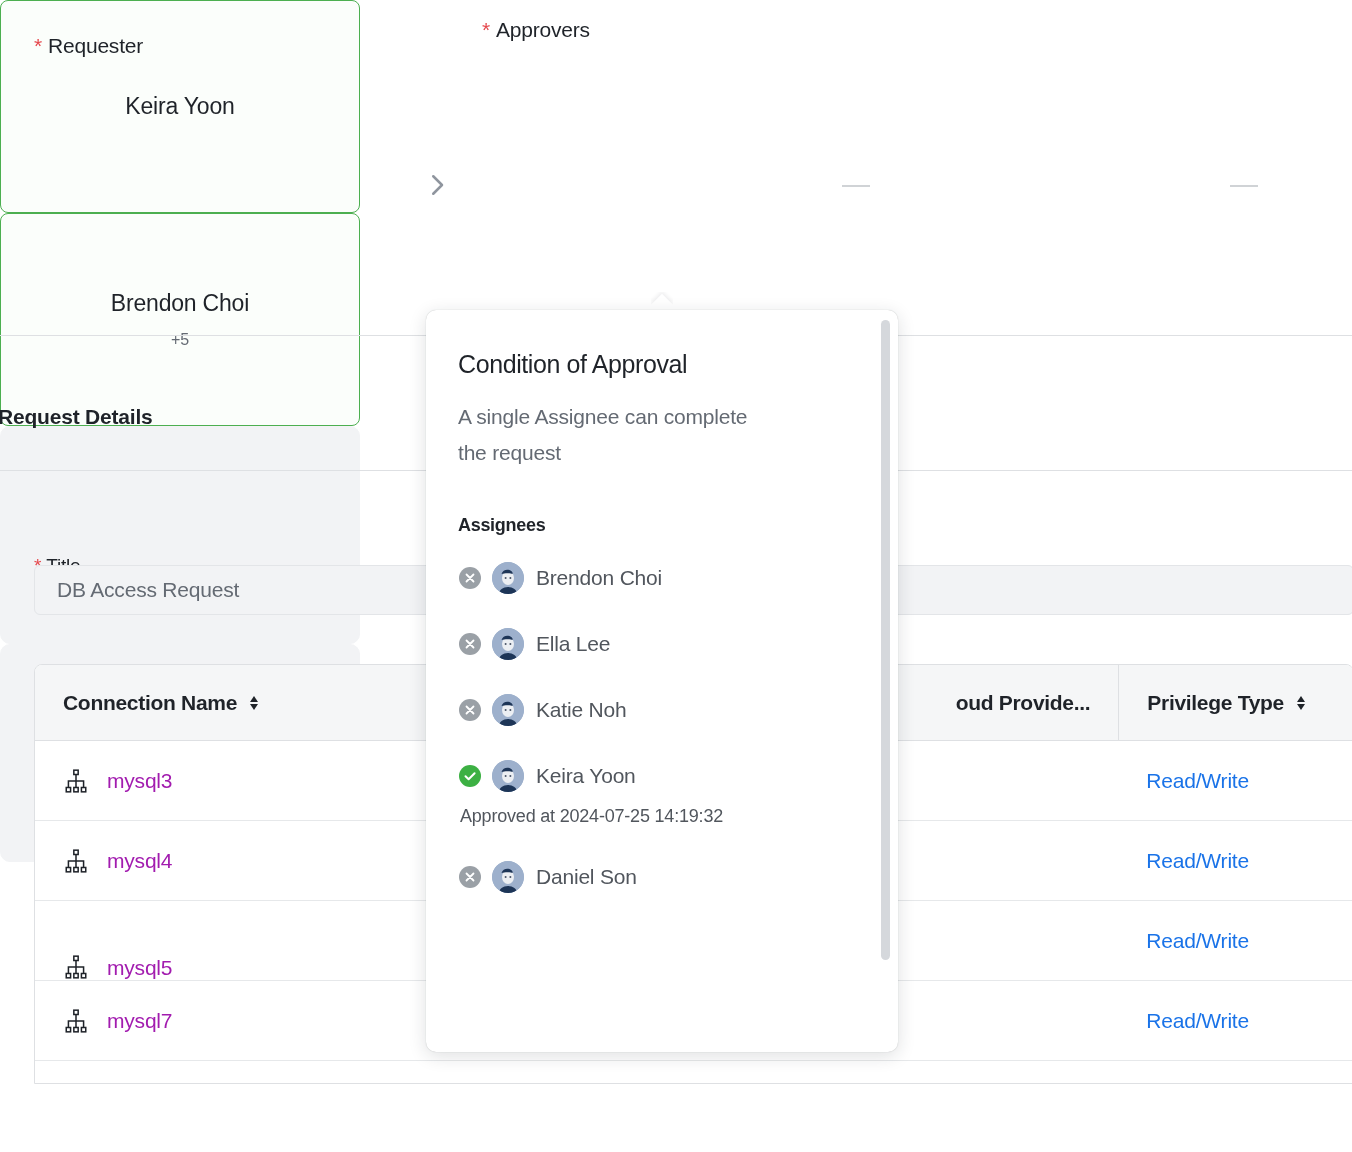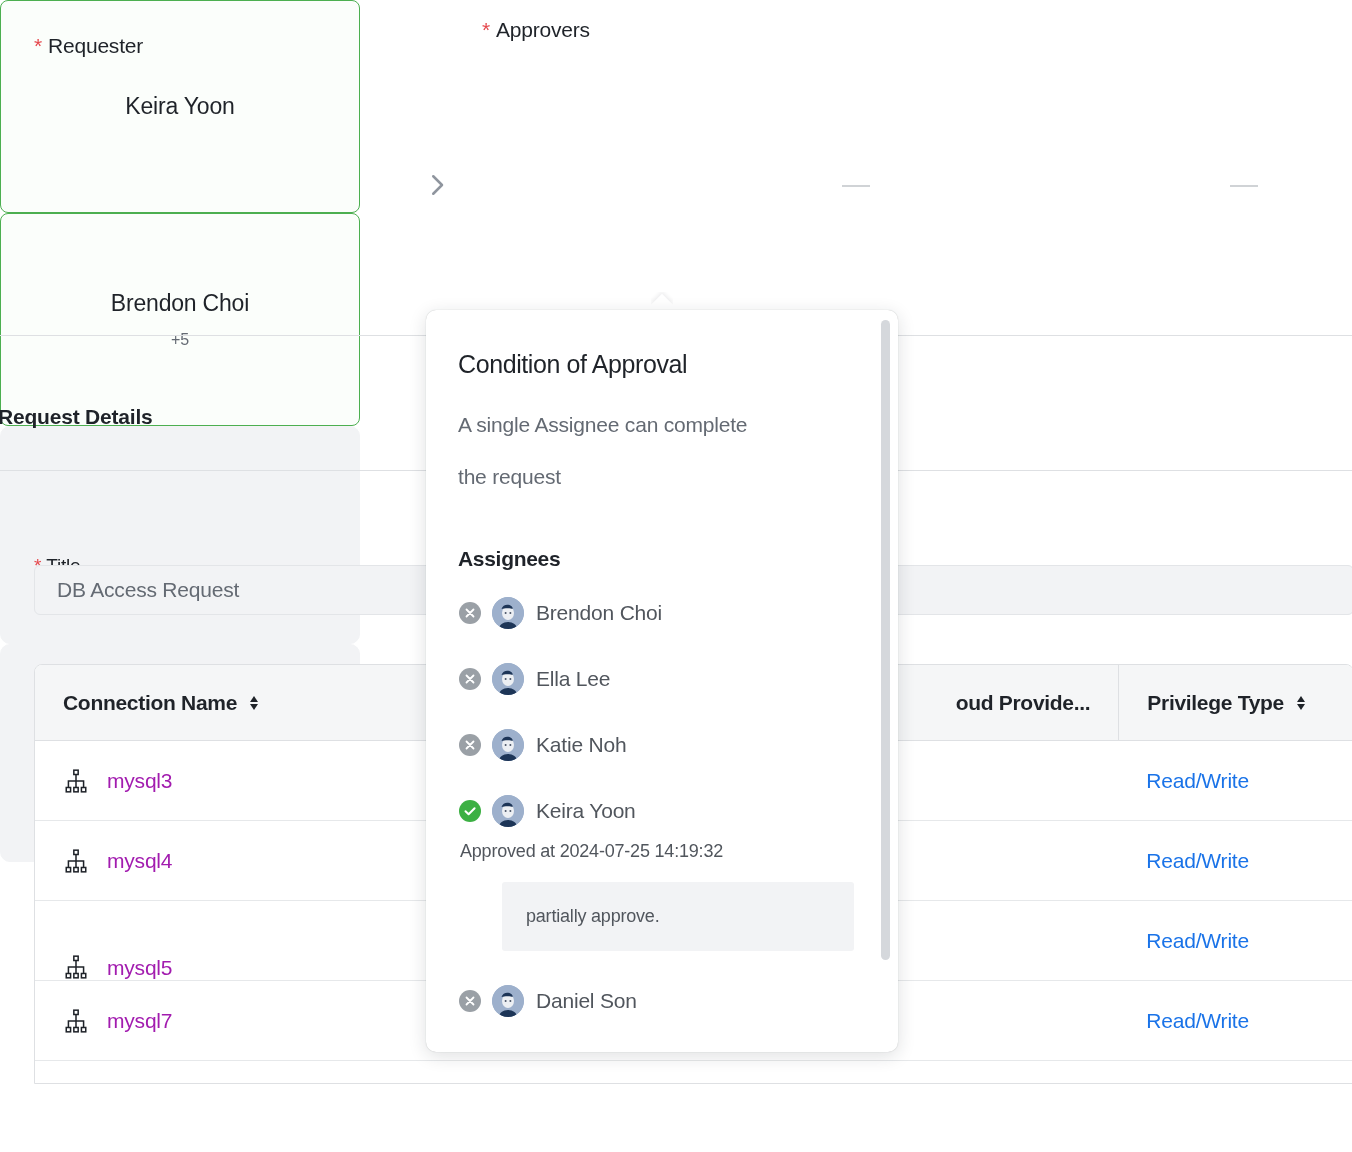--- a/index.html
+++ b/index.html
@@ -177,26 +177,26 @@
 
   .pop-h1 {
     font-size: 25px;
     color: #1f2329;
     letter-spacing: -0.4px;
     margin-bottom: 20px;
   }
   .pop-sub {
     font-size: 21px;
     color: #646a73;
-    line-height: 52px;
+    line-height: 36px;
     letter-spacing: -0.2px;
     width: 300px;
   }
   .pop-h2 {
-    font-size: 21px;
+    font-size: 18px;
     font-weight: bold;
     color: #1f2329;
     letter-spacing: -0.3px;
     margin-top: 44px;
     margin-bottom: 26px;
   }
 
   .assignee { margin-bottom: 34px; }
   .assignee-row { display: flex; align-items: center; }
   .status-ico { width: 24px; height: 24px; flex: 0 0 24px; }
@@ -478,21 +478,20 @@
               <path d="M16 25 c-5 0-9 3-9 7 h18 c0-4-4-7-9-7z" fill="#1d3557"></path>
               <ellipse cx="16" cy="16" rx="6" ry="7" fill="#eceff3"></ellipse>
               <path d="M9.5 12 c1-4 5-5 8-4 c2.5 1 3.5 2.5 3 4 c-2-1-8-1-11 0z" fill="#1d3557"></path>
               <circle cx="13.6" cy="16" r="1" fill="#4a5568"></circle>
               <circle cx="18.4" cy="16" r="1" fill="#4a5568"></circle>
             </svg>
           </span>
           <span class="assignee-name">Keira Yoon</span>
         </div>
         <div class="approved-at">Approved at 2024-07-25 14:19:32</div>
-        <div class="comment">partially approve.</div>
       </div>
 
       <div class="assignee">
         <div class="assignee-row">
           <span class="status-ico">
             <svg width="24" height="24" viewBox="0 0 24 24">
               <circle cx="12" cy="12" r="11" fill="#9aa0a6"></circle>
               <path d="M8.5 8.5 L15.5 15.5 M15.5 8.5 L8.5 15.5" stroke="#ffffff" stroke-width="1.8" stroke-linecap="round"></path>
             </svg>
           </span>

